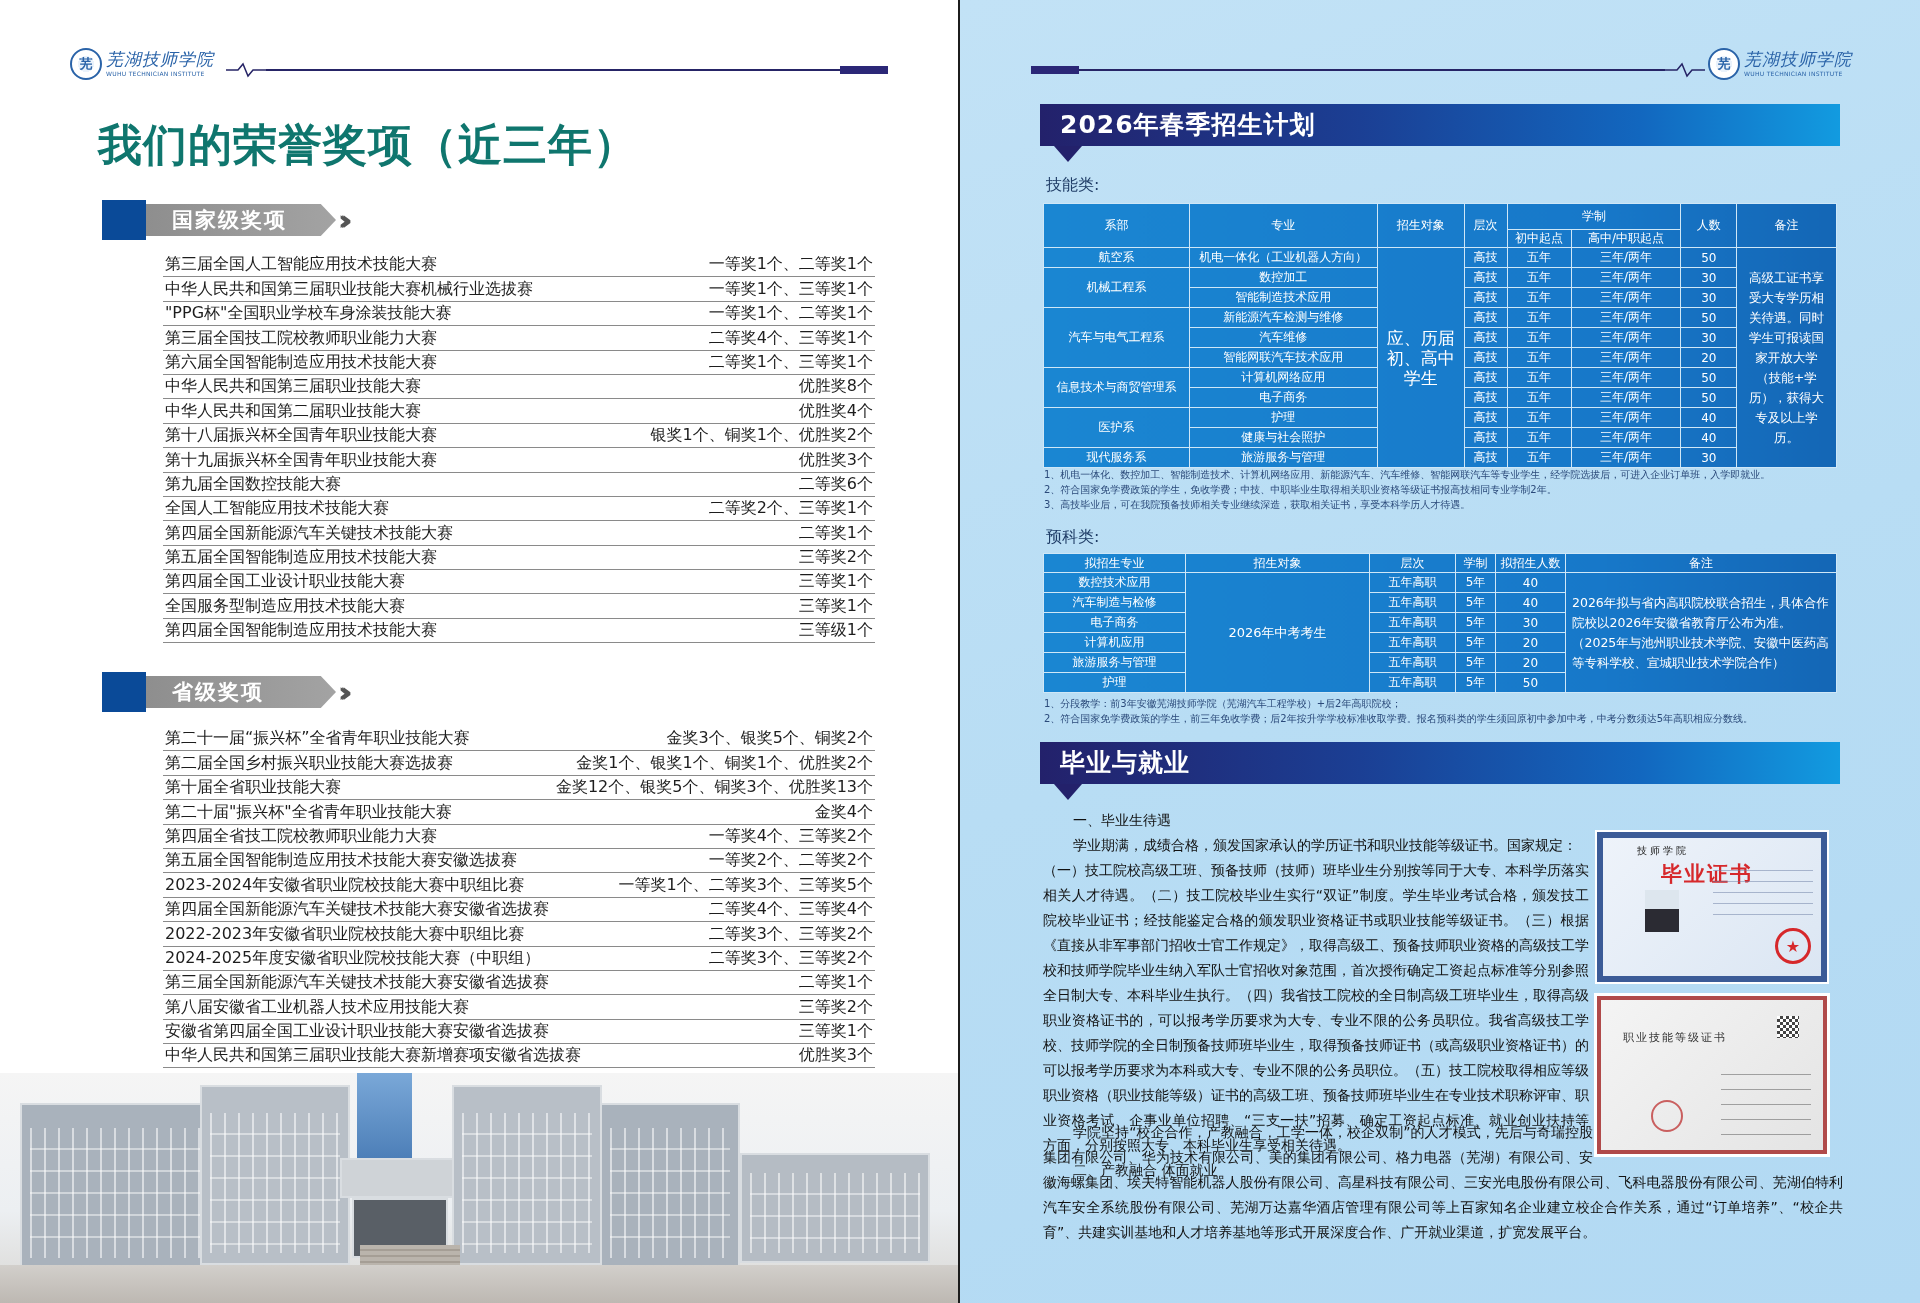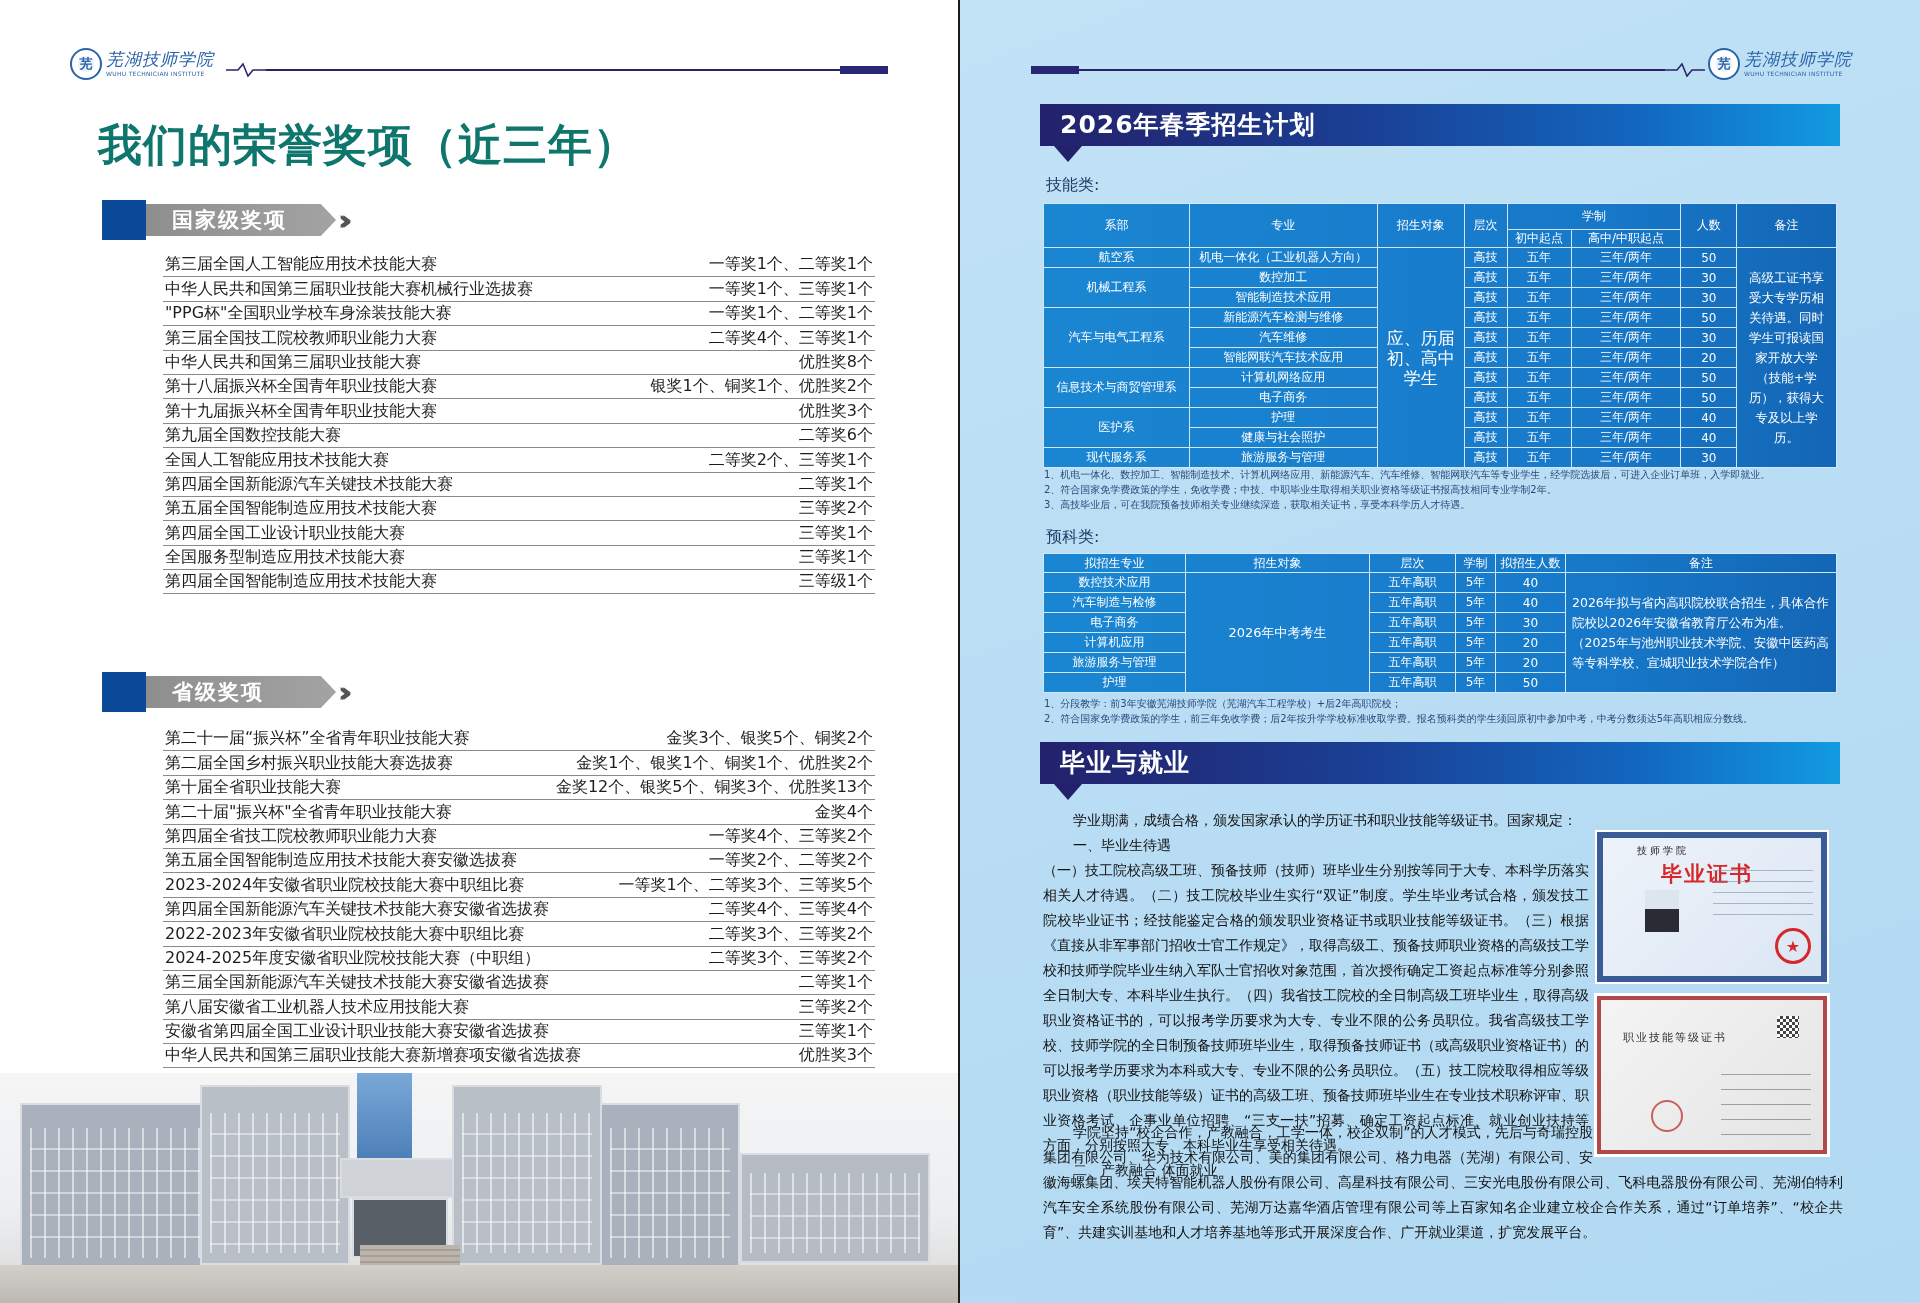--- a/index.html
+++ b/index.html
@@ -121,22 +121,30 @@
       </div>
       <div class="award-row">
         <span>"PPG杯"全国职业学校车身涂装技能大赛</span>
         <span class="res">一等奖1个、二等奖1个</span>
       </div>
       <div class="award-row">
         <span>第三届全国技工院校教师职业能力大赛</span>
         <span class="res">二等奖4个、三等奖1个</span>
       </div>
       <div class="award-row">
+        <span>第六届全国智能制造应用技术技能大赛</span>
+        <span class="res">二等奖1个、三等奖1个</span>
+      </div>
+      <div class="award-row">
         <span>中华人民共和国第三届职业技能大赛</span>
         <span class="res">优胜奖8个</span>
+      </div>
+      <div class="award-row">
+        <span>中华人民共和国第二届职业技能大赛</span>
+        <span class="res">优胜奖4个</span>
       </div>
       <div class="award-row">
         <span>第十八届振兴杯全国青年职业技能大赛</span>
         <span class="res">银奖1个、铜奖1个、优胜奖2个</span>
       </div>
       <div class="award-row">
         <span>第十九届振兴杯全国青年职业技能大赛</span>
         <span class="res">优胜奖3个</span>
       </div>
       <div class="award-row">
@@ -447,22 +455,22 @@
     <div>1、分段教学：前3年安徽芜湖技师学院（芜湖汽车工程学校）+后2年高职院校；</div>
     <div>2、符合国家免学费政策的学生，前三年免收学费；后2年按升学学校标准收取学费。报名预科类的学生须回原初中参加中考，中考分数须达5年高职相应分数线。</div>
   </div>
 
 <div class="ribbon" style="top:742px;">
   <div class="rtxt">毕业与就业</div>
   <div class="tri"></div>
 </div>
 
 <div class="body-text" style="left:1043px; top:808px; width:546px;">
+  <div class="indent">一、毕业生待遇</div>
   <div class="indent">学业期满，成绩合格，颁发国家承认的学历证书和职业技能等级证书。国家规定：</div>
-  <div class="indent">一、毕业生待遇</div>
   <div>（一）技工院校高级工班、预备技师（技师）班毕业生分别按等同于大专、本科学历落实相关人才待遇。（二）技工院校毕业生实行“双证”制度。学生毕业考试合格，颁发技工院校毕业证书；经技能鉴定合格的颁发职业资格证书或职业技能等级证书。（三）根据《直接从非军事部门招收士官工作规定》，取得高级工、预备技师职业资格的高级技工学校和技师学院毕业生纳入军队士官招收对象范围，首次授衔确定工资起点标准等分别参照全日制大专、本科毕业生执行。（四）我省技工院校的全日制高级工班毕业生，取得高级职业资格证书的，可以报考学历要求为大专、专业不限的公务员职位。我省高级技工学校、技师学院的全日制预备技师班毕业生，取得预备技师证书（或高级职业资格证书）的可以报考学历要求为本科或大专、专业不限的公务员职位。（五）技工院校取得相应等级职业资格（职业技能等级）证书的高级工班、预备技师班毕业生在专业技术职称评审、职业资格考试、企事业单位招聘、“三支一扶”招募、确定工资起点标准、就业创业扶持等方面，分别按照大专、本科毕业生享受相关待遇。</div>
   <div class="indent">二、产教融合 体面就业</div>
 </div>
 
 <div class="body-text" style="left:1043px; top:1120px; width:800px;">
   <div style="text-indent:30px; padding-right:0;">
     <span style="float:right; width:250px; height:40px;"></span>
     <span>学院坚持“校企合作，产教融合，工学一体，校企双制”的人才模式，先后与奇瑞控股集团有限公司、华为技术有限公司、美的集团有限公司、格力电器（芜湖）有限公司、安徽海螺集团、埃夫特智能机器人股份有限公司、高星科技有限公司、三安光电股份有限公司、飞科电器股份有限公司、芜湖伯特利汽车安全系统股份有限公司、芜湖万达嘉华酒店管理有限公司等上百家知名企业建立校企合作关系，通过“订单培养”、“校企共育”、共建实训基地和人才培养基地等形式开展深度合作、广开就业渠道，扩宽发展平台。</span>
   </div>
 </div>

